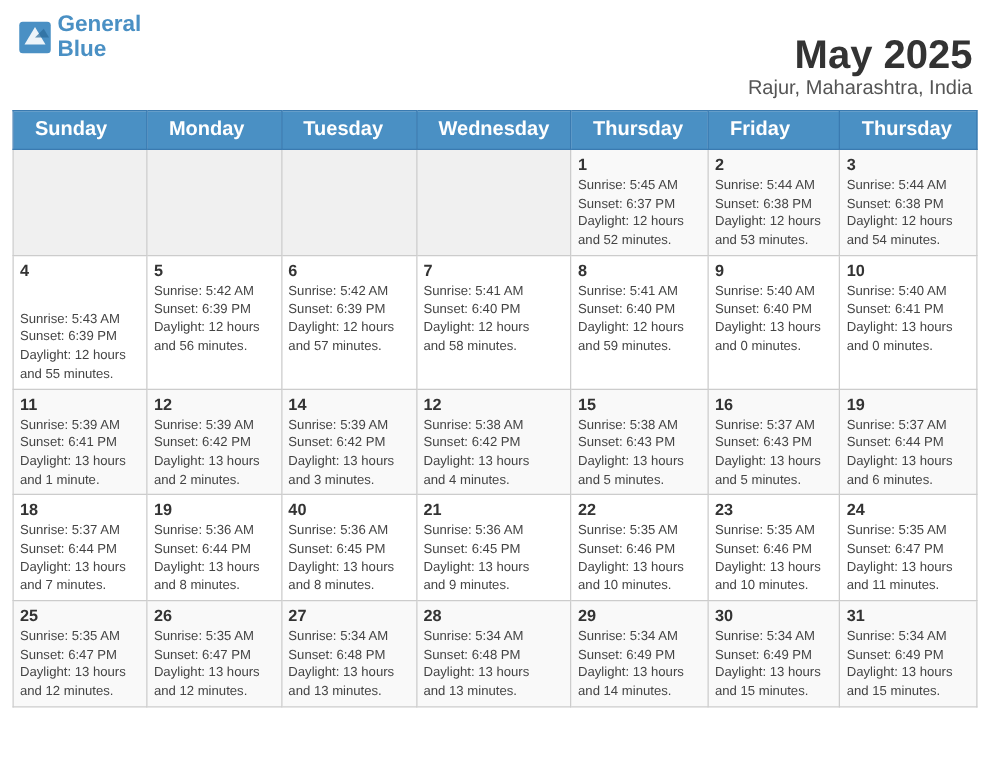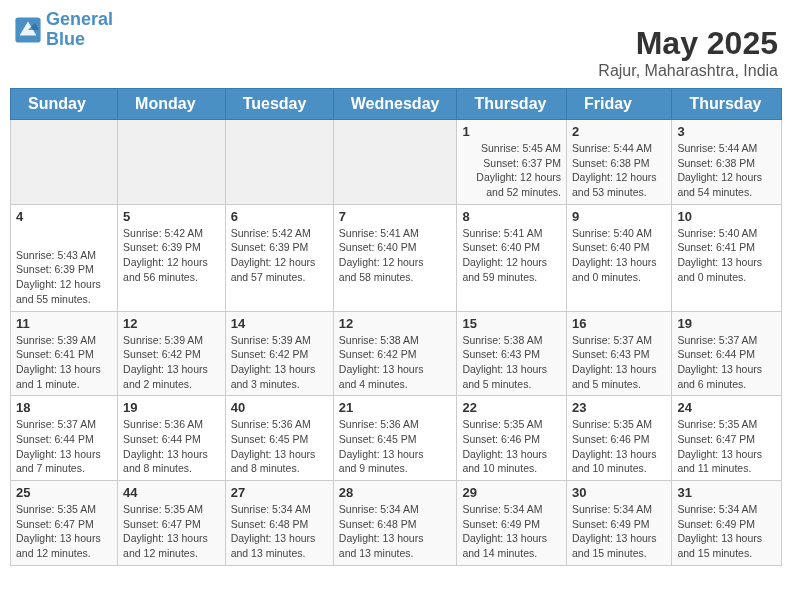--- a/index.html
+++ b/index.html
@@ -123,21 +123,21 @@
       </tr>
   </thead>
   <tbody id="calendar-body">
   <tr>
         <td class="empty-cell"></td>
         <td class="empty-cell"></td>
         <td class="empty-cell"></td>
         <td class="empty-cell"></td>
         <td>
           <div class="day-num">1</div>
-          <div class="day-info" style="white-space: pre-line; text-align: right;">Sunrise: 5:45 AM
+          <div class="day-info" style="white-space: pre-line;">Sunrise: 5:45 AM
 Sunset: 6:37 PM
 Daylight: 12 hours
 and 52 minutes.</div>
         </td>
         <td>
           <div class="day-num">2</div>
           <div class="day-info" style="white-space: pre-line;">Sunrise: 5:44 AM
 Sunset: 6:38 PM
 Daylight: 12 hours
 and 53 minutes.</div>
@@ -305,21 +305,21 @@
       </tr>
       <tr>
         <td>
           <div class="day-num">25</div>
           <div class="day-info" style="white-space: pre-line;">Sunrise: 5:35 AM
 Sunset: 6:47 PM
 Daylight: 13 hours
 and 12 minutes.</div>
         </td>
         <td>
-          <div class="day-num">44</div>
+          <div class="day-num">26</div>
           <div class="day-info" style="white-space: pre-line;">Sunrise: 5:35 AM
 Sunset: 6:47 PM
 Daylight: 13 hours
 and 12 minutes.</div>
         </td>
         <td>
           <div class="day-num">27</div>
           <div class="day-info" style="white-space: pre-line;">Sunrise: 5:34 AM
 Sunset: 6:48 PM
 Daylight: 13 hours

